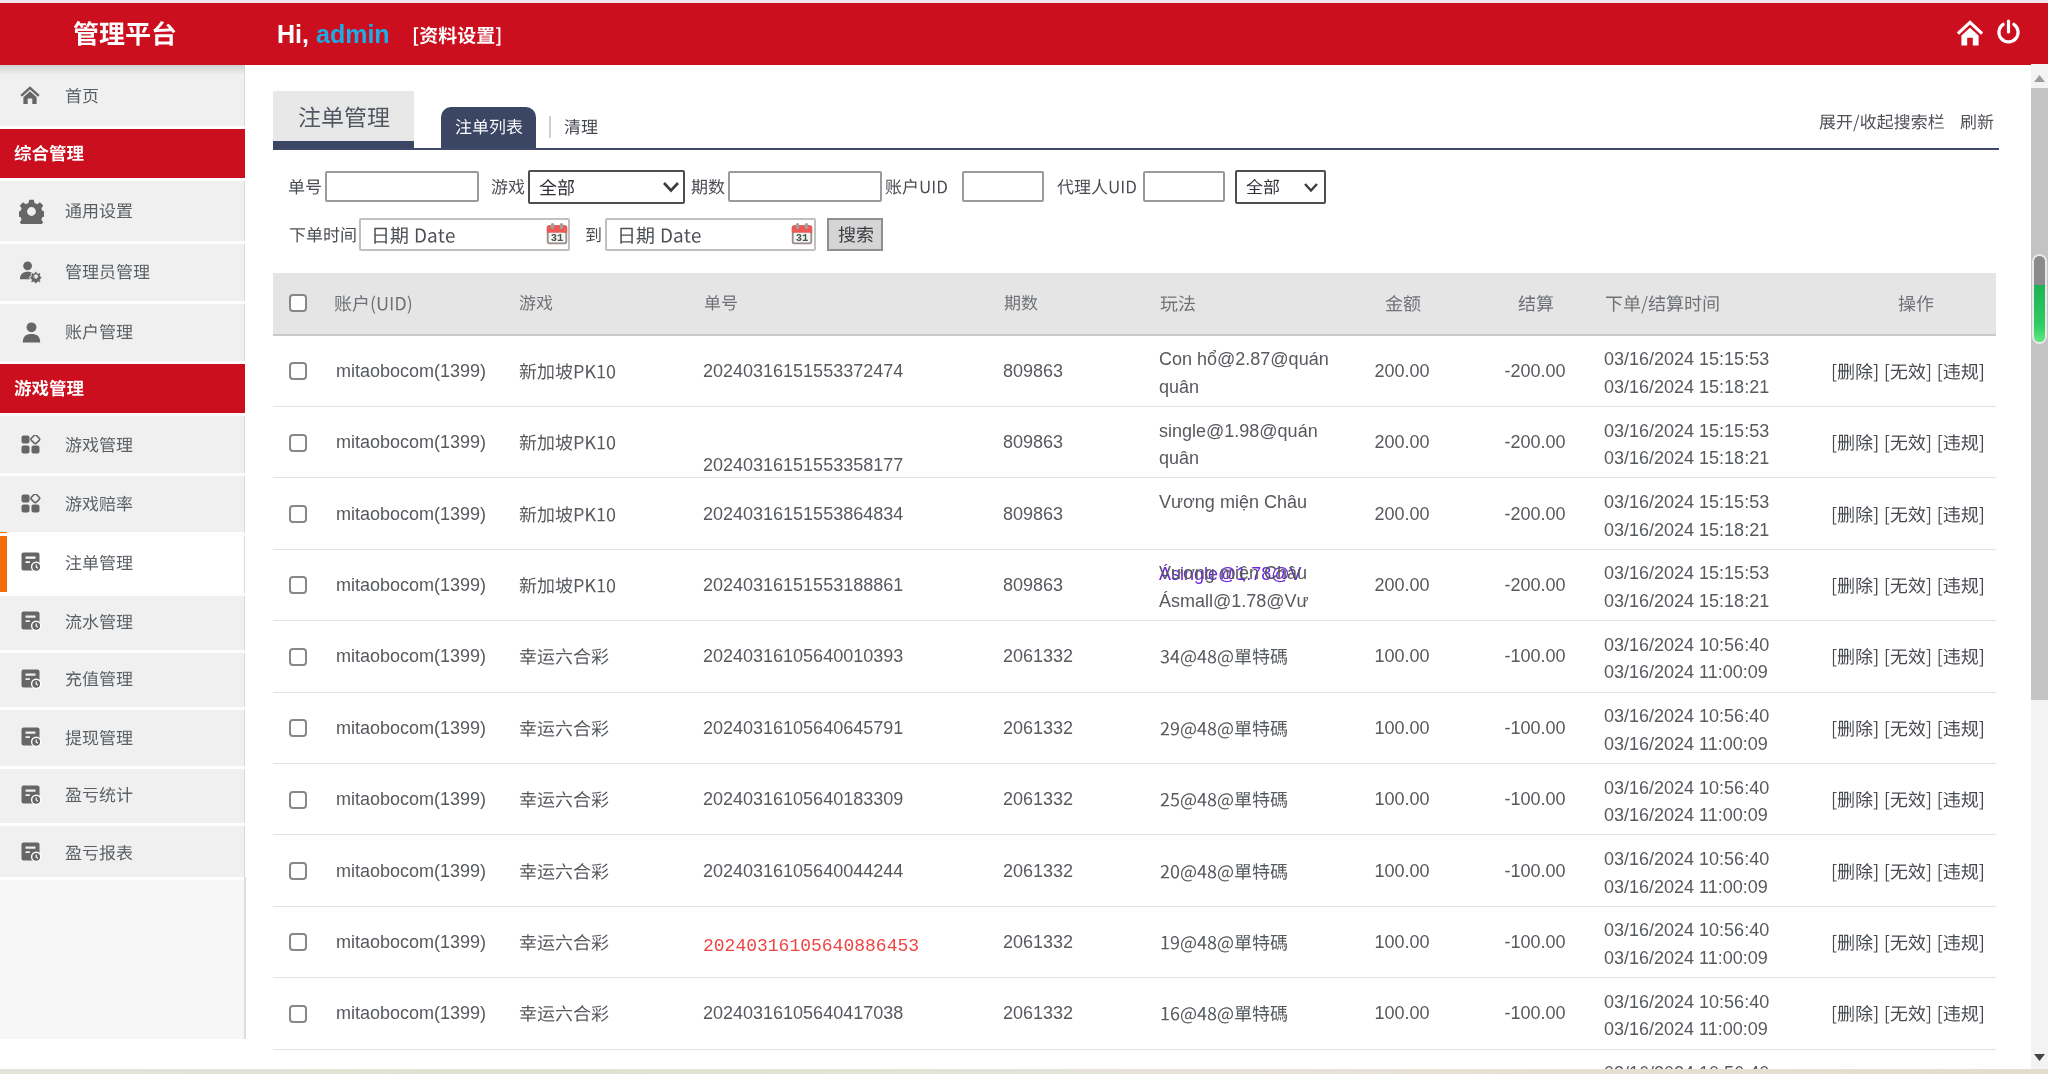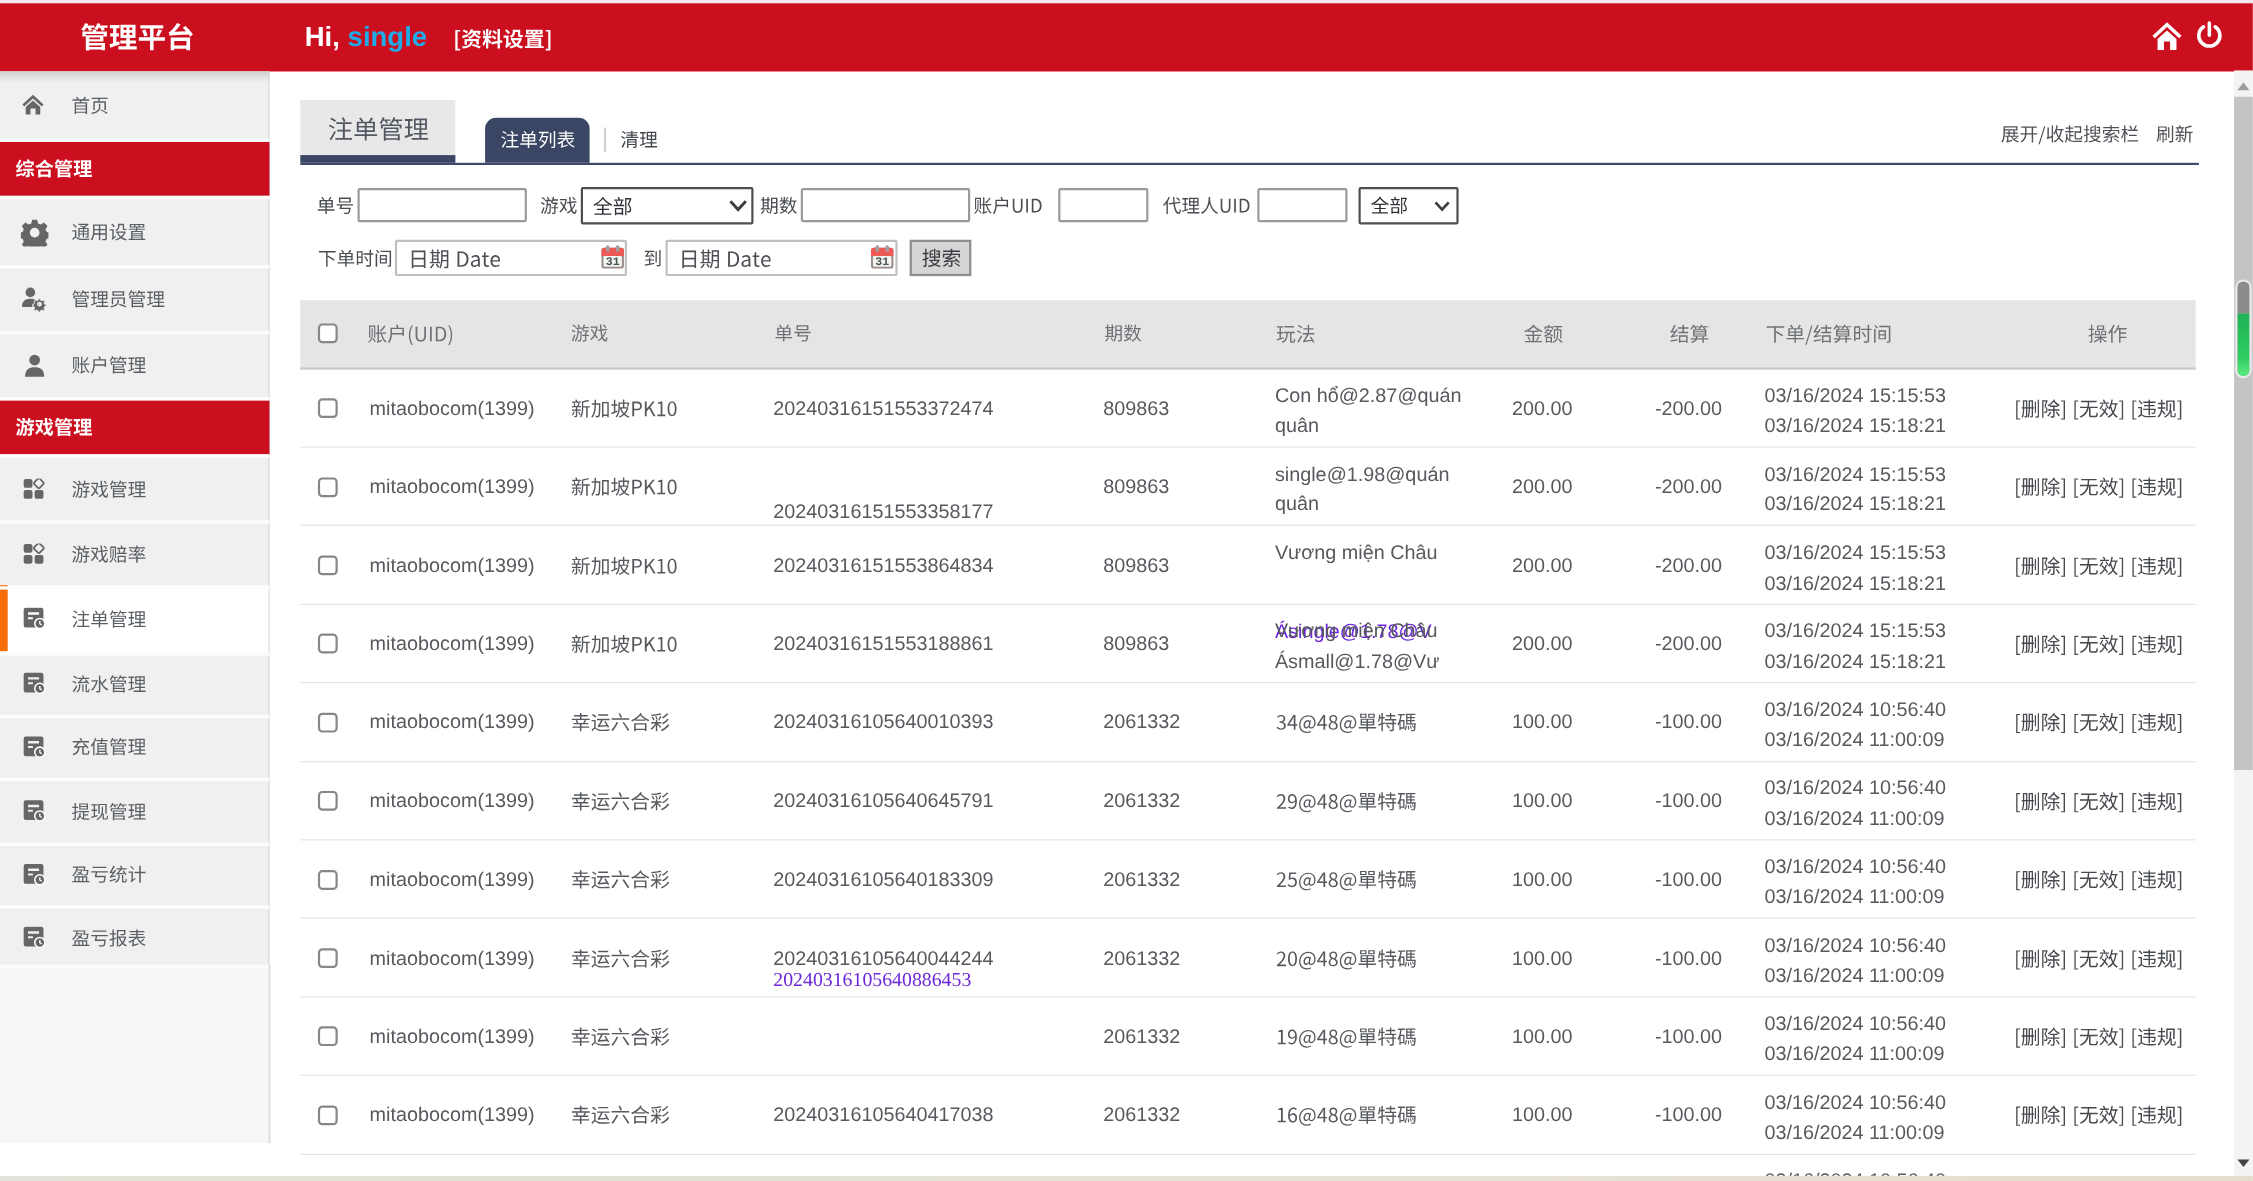--- a/index.html
+++ b/index.html
@@ -53,21 +53,21 @@
       <path id="t45" d="M1.6 0.0H8.8V-1.4H6.2V-13.2H4.9C4.2 -12.8 3.3 -12.5 2.2 -12.3V-11.2H4.5V-1.4H1.6Z M14.2 0.2C16.7 0.2 19.0 -1.8 19.0 -7.2C19.0 -11.4 17.1 -13.4 14.6 -13.4C12.5 -13.4 10.8 -11.7 10.8 -9.1C10.8 -6.4 12.2 -5.0 14.4 -5.0C15.5 -5.0 16.6 -5.6 17.5 -6.6C17.3 -2.5 15.9 -1.1 14.2 -1.1C13.3 -1.1 12.5 -1.5 11.9 -2.1L11.0 -1.1C11.8 -0.3 12.8 0.2 14.2 0.2ZM17.4 -8.0C16.6 -6.7 15.6 -6.2 14.7 -6.2C13.1 -6.2 12.3 -7.4 12.3 -9.1C12.3 -11.0 13.3 -12.1 14.6 -12.1C16.3 -12.1 17.3 -10.7 17.4 -8.0Z M28.1 3.1C29.5 3.1 30.7 2.8 31.9 2.1L31.4 1.1C30.6 1.6 29.4 2.0 28.2 2.0C24.8 2.0 22.2 -0.2 22.2 -4.1C22.2 -8.8 25.7 -11.9 29.2 -11.9C32.9 -11.9 34.8 -9.5 34.8 -6.3C34.8 -3.7 33.4 -2.1 32.1 -2.1C31.0 -2.1 30.6 -2.9 31.0 -4.5L31.8 -8.5H30.7L30.5 -7.7H30.5C30.1 -8.3 29.5 -8.7 28.9 -8.7C26.5 -8.7 25.0 -6.1 25.0 -4.0C25.0 -2.2 26.0 -1.1 27.4 -1.1C28.3 -1.1 29.2 -1.7 29.8 -2.5H29.9C30.0 -1.5 30.9 -1.0 32.0 -1.0C33.8 -1.0 36.0 -2.8 36.0 -6.3C36.0 -10.3 33.4 -13.0 29.4 -13.0C24.9 -13.0 21.0 -9.5 21.0 -4.1C21.0 0.6 24.1 3.1 28.1 3.1ZM27.7 -2.3C26.9 -2.3 26.3 -2.8 26.3 -4.1C26.3 -5.6 27.3 -7.5 28.9 -7.5C29.4 -7.5 29.8 -7.3 30.1 -6.7L29.6 -3.5C28.9 -2.6 28.3 -2.3 27.7 -2.3Z M43.1 0.0H44.7V-3.6H46.4V-4.9H44.7V-13.2H42.9L37.4 -4.7V-3.6H43.1ZM43.1 -4.9H39.1L42.1 -9.4C42.5 -10.1 42.8 -10.8 43.1 -11.4H43.2C43.2 -10.7 43.1 -9.6 43.1 -9.0Z M52.0 0.2C54.5 0.2 56.2 -1.3 56.2 -3.2C56.2 -5.0 55.1 -6.0 53.9 -6.6V-6.7C54.7 -7.3 55.7 -8.5 55.7 -9.9C55.7 -12.0 54.3 -13.4 52.1 -13.4C50.0 -13.4 48.5 -12.0 48.5 -10.0C48.5 -8.7 49.3 -7.7 50.2 -7.0V-6.9C49.0 -6.3 47.8 -5.0 47.8 -3.3C47.8 -1.2 49.6 0.2 52.0 0.2ZM52.9 -7.2C51.4 -7.8 49.9 -8.5 49.9 -10.0C49.9 -11.3 50.8 -12.2 52.1 -12.2C53.5 -12.2 54.3 -11.1 54.3 -9.8C54.3 -8.9 53.8 -8.0 52.9 -7.2ZM52.1 -1.0C50.5 -1.0 49.3 -2.0 49.3 -3.4C49.3 -4.7 50.0 -5.7 51.1 -6.4C53.0 -5.7 54.6 -5.0 54.6 -3.2C54.6 -1.9 53.6 -1.0 52.1 -1.0Z M65.1 3.1C66.5 3.1 67.7 2.8 68.9 2.1L68.5 1.1C67.6 1.6 66.4 2.0 65.2 2.0C61.8 2.0 59.2 -0.2 59.2 -4.1C59.2 -8.8 62.7 -11.9 66.3 -11.9C69.9 -11.9 71.8 -9.5 71.8 -6.3C71.8 -3.7 70.4 -2.1 69.1 -2.1C68.0 -2.1 67.6 -2.9 68.0 -4.5L68.8 -8.5H67.7L67.5 -7.7H67.5C67.1 -8.3 66.5 -8.7 65.9 -8.7C63.5 -8.7 62.0 -6.1 62.0 -4.0C62.0 -2.2 63.0 -1.1 64.4 -1.1C65.3 -1.1 66.2 -1.7 66.9 -2.5H66.9C67.0 -1.5 67.9 -1.0 69.0 -1.0C70.8 -1.0 73.0 -2.8 73.0 -6.3C73.0 -10.3 70.4 -13.0 66.4 -13.0C61.9 -13.0 58.0 -9.5 58.0 -4.1C58.0 0.6 61.1 3.1 65.1 3.1ZM64.7 -2.3C63.9 -2.3 63.3 -2.8 63.3 -4.1C63.3 -5.6 64.3 -7.5 65.9 -7.5C66.4 -7.5 66.8 -7.3 67.2 -6.7L66.6 -3.5C65.9 -2.6 65.3 -2.3 64.7 -2.3Z M77.6 -13.5H81.1V-11.8H77.6ZM76.4 -14.4V-10.9H82.3V-14.4ZM85.0 -13.5H88.5V-11.8H85.0ZM83.8 -14.4V-10.9H89.8V-14.4ZM78.2 -6.3H82.3V-4.8H78.2ZM83.7 -6.3H88.0V-4.8H83.7ZM78.2 -8.9H82.3V-7.4H78.2ZM83.7 -8.9H88.0V-7.4H83.7ZM75.1 -2.3V-1.1H82.3V1.4H83.7V-1.1H91.0V-2.3H83.7V-3.7H89.4V-10.0H76.9V-3.7H82.3V-2.3Z M100.2 -3.8C101.1 -2.9 102.1 -1.7 102.5 -0.9L103.5 -1.6C103.1 -2.4 102.1 -3.6 101.2 -4.4ZM103.6 -15.1V-13.2H100.1V-11.9H103.6V-9.6H99.0V-8.4H105.8V-6.2H99.3V-4.9H105.8V-0.2C105.8 0.0 105.7 0.1 105.4 0.1C105.1 0.1 104.1 0.1 103.0 0.1C103.2 0.5 103.4 1.0 103.5 1.4C104.8 1.4 105.8 1.4 106.3 1.2C106.9 1.0 107.1 0.6 107.1 -0.2V-4.9H109.2V-6.2H107.1V-8.4H109.3V-9.6H104.8V-11.9H108.4V-13.2H104.8V-15.1ZM93.8 -13.7C93.6 -11.5 93.3 -9.1 92.7 -7.6C93.0 -7.5 93.5 -7.2 93.8 -7.1C94.0 -7.9 94.3 -8.9 94.5 -10.1H95.8V-5.7C94.7 -5.4 93.7 -5.1 92.9 -4.9L93.1 -3.5L95.8 -4.4V1.4H97.1V-4.8L99.0 -5.4L98.9 -6.6L97.1 -6.1V-10.1H98.8V-11.4H97.1V-15.1H95.8V-11.4H94.7C94.8 -12.1 94.8 -12.8 94.9 -13.5Z M119.8 -3.3C120.0 -2.2 120.1 -0.9 120.0 0.0L121.0 -0.1C121.0 -1.0 120.9 -2.4 120.7 -3.4ZM121.7 -3.5C122.0 -2.6 122.4 -1.4 122.5 -0.6L123.4 -0.9C123.3 -1.7 122.9 -2.8 122.5 -3.7ZM123.5 -3.9C123.9 -3.2 124.5 -2.2 124.7 -1.7L125.5 -2.0C125.2 -2.6 124.7 -3.5 124.2 -4.2ZM118.0 -3.9C117.8 -2.4 117.5 -0.8 116.7 0.1L117.7 0.6C118.5 -0.4 118.9 -2.1 119.0 -3.6ZM110.9 -14.3V-13.0H113.0C112.6 -9.9 111.8 -6.9 110.4 -5.0C110.7 -4.7 111.1 -4.1 111.3 -3.8C111.6 -4.2 111.9 -4.8 112.2 -5.3V0.6H113.3V-0.9H116.8V-8.7H113.4C113.8 -10.0 114.1 -11.5 114.3 -13.0H117.5V-14.3ZM113.3 -7.5H115.6V-2.1H113.3ZM122.0 -10.4V-8.8H119.5V-10.4ZM118.3 -14.4V-4.7H125.7C125.6 -1.5 125.4 -0.2 125.1 0.1C124.9 0.3 124.8 0.3 124.5 0.3C124.2 0.3 123.5 0.3 122.7 0.3C122.9 0.6 123.0 1.1 123.1 1.4C123.9 1.5 124.6 1.5 125.0 1.4C125.5 1.4 125.8 1.3 126.1 0.9C126.6 0.4 126.8 -1.2 127.0 -5.4C127.0 -5.5 127.0 -5.9 127.0 -5.9H123.2V-7.6H126.2V-8.8H123.2V-10.4H126.2V-11.5H123.2V-13.2H126.7V-14.4ZM122.0 -11.5H119.5V-13.2H122.0ZM122.0 -7.6V-5.9H119.5V-7.6Z"></path>
       <path id="t46" d="M1.6 0.0H8.8V-1.4H6.2V-13.2H4.9C4.2 -12.8 3.3 -12.5 2.2 -12.3V-11.2H4.5V-1.4H1.6Z M15.4 0.2C17.5 0.2 19.2 -1.5 19.2 -4.0C19.2 -6.8 17.8 -8.2 15.5 -8.2C14.5 -8.2 13.4 -7.6 12.5 -6.6C12.6 -10.7 14.1 -12.1 15.9 -12.1C16.7 -12.1 17.5 -11.7 18.0 -11.1L19.0 -12.1C18.2 -12.9 17.2 -13.4 15.9 -13.4C13.3 -13.4 11.0 -11.5 11.0 -6.3C11.0 -1.9 12.9 0.2 15.4 0.2ZM12.6 -5.3C13.4 -6.5 14.5 -7.0 15.3 -7.0C16.9 -7.0 17.6 -5.8 17.6 -4.0C17.6 -2.2 16.7 -1.1 15.4 -1.1C13.8 -1.1 12.8 -2.6 12.6 -5.3Z M28.1 3.1C29.5 3.1 30.7 2.8 31.9 2.1L31.4 1.1C30.6 1.6 29.4 2.0 28.2 2.0C24.8 2.0 22.2 -0.2 22.2 -4.1C22.2 -8.8 25.7 -11.9 29.2 -11.9C32.9 -11.9 34.8 -9.5 34.8 -6.3C34.8 -3.7 33.4 -2.1 32.1 -2.1C31.0 -2.1 30.6 -2.9 31.0 -4.5L31.8 -8.5H30.7L30.5 -7.7H30.5C30.1 -8.3 29.5 -8.7 28.9 -8.7C26.5 -8.7 25.0 -6.1 25.0 -4.0C25.0 -2.2 26.0 -1.1 27.4 -1.1C28.3 -1.1 29.2 -1.7 29.8 -2.5H29.9C30.0 -1.5 30.9 -1.0 32.0 -1.0C33.8 -1.0 36.0 -2.8 36.0 -6.3C36.0 -10.3 33.4 -13.0 29.4 -13.0C24.9 -13.0 21.0 -9.5 21.0 -4.1C21.0 0.6 24.1 3.1 28.1 3.1ZM27.7 -2.3C26.9 -2.3 26.3 -2.8 26.3 -4.1C26.3 -5.6 27.3 -7.5 28.9 -7.5C29.4 -7.5 29.8 -7.3 30.1 -6.7L29.6 -3.5C28.9 -2.6 28.3 -2.3 27.7 -2.3Z M43.1 0.0H44.7V-3.6H46.4V-4.9H44.7V-13.2H42.9L37.4 -4.7V-3.6H43.1ZM43.1 -4.9H39.1L42.1 -9.4C42.5 -10.1 42.8 -10.8 43.1 -11.4H43.2C43.2 -10.7 43.1 -9.6 43.1 -9.0Z M52.0 0.2C54.5 0.2 56.2 -1.3 56.2 -3.2C56.2 -5.0 55.1 -6.0 53.9 -6.6V-6.7C54.7 -7.3 55.7 -8.5 55.7 -9.9C55.7 -12.0 54.3 -13.4 52.1 -13.4C50.0 -13.4 48.5 -12.0 48.5 -10.0C48.5 -8.7 49.3 -7.7 50.2 -7.0V-6.9C49.0 -6.3 47.8 -5.0 47.8 -3.3C47.8 -1.2 49.6 0.2 52.0 0.2ZM52.9 -7.2C51.4 -7.8 49.9 -8.5 49.9 -10.0C49.9 -11.3 50.8 -12.2 52.1 -12.2C53.5 -12.2 54.3 -11.1 54.3 -9.8C54.3 -8.9 53.8 -8.0 52.9 -7.2ZM52.1 -1.0C50.5 -1.0 49.3 -2.0 49.3 -3.4C49.3 -4.7 50.0 -5.7 51.1 -6.4C53.0 -5.7 54.6 -5.0 54.6 -3.2C54.6 -1.9 53.6 -1.0 52.1 -1.0Z M65.1 3.1C66.5 3.1 67.7 2.8 68.9 2.1L68.5 1.1C67.6 1.6 66.4 2.0 65.2 2.0C61.8 2.0 59.2 -0.2 59.2 -4.1C59.2 -8.8 62.7 -11.9 66.3 -11.9C69.9 -11.9 71.8 -9.5 71.8 -6.3C71.8 -3.7 70.4 -2.1 69.1 -2.1C68.0 -2.1 67.6 -2.9 68.0 -4.5L68.8 -8.5H67.7L67.5 -7.7H67.5C67.1 -8.3 66.5 -8.7 65.9 -8.7C63.5 -8.7 62.0 -6.1 62.0 -4.0C62.0 -2.2 63.0 -1.1 64.4 -1.1C65.3 -1.1 66.2 -1.7 66.9 -2.5H66.9C67.0 -1.5 67.9 -1.0 69.0 -1.0C70.8 -1.0 73.0 -2.8 73.0 -6.3C73.0 -10.3 70.4 -13.0 66.4 -13.0C61.9 -13.0 58.0 -9.5 58.0 -4.1C58.0 0.6 61.1 3.1 65.1 3.1ZM64.7 -2.3C63.9 -2.3 63.3 -2.8 63.3 -4.1C63.3 -5.6 64.3 -7.5 65.9 -7.5C66.4 -7.5 66.8 -7.3 67.2 -6.7L66.6 -3.5C65.9 -2.6 65.3 -2.3 64.7 -2.3Z M77.6 -13.5H81.1V-11.8H77.6ZM76.4 -14.4V-10.9H82.3V-14.4ZM85.0 -13.5H88.5V-11.8H85.0ZM83.8 -14.4V-10.9H89.8V-14.4ZM78.2 -6.3H82.3V-4.8H78.2ZM83.7 -6.3H88.0V-4.8H83.7ZM78.2 -8.9H82.3V-7.4H78.2ZM83.7 -8.9H88.0V-7.4H83.7ZM75.1 -2.3V-1.1H82.3V1.4H83.7V-1.1H91.0V-2.3H83.7V-3.7H89.4V-10.0H76.9V-3.7H82.3V-2.3Z M100.2 -3.8C101.1 -2.9 102.1 -1.7 102.5 -0.9L103.5 -1.6C103.1 -2.4 102.1 -3.6 101.2 -4.4ZM103.6 -15.1V-13.2H100.1V-11.9H103.6V-9.6H99.0V-8.4H105.8V-6.2H99.3V-4.9H105.8V-0.2C105.8 0.0 105.7 0.1 105.4 0.1C105.1 0.1 104.1 0.1 103.0 0.1C103.2 0.5 103.4 1.0 103.5 1.4C104.8 1.4 105.8 1.4 106.3 1.2C106.9 1.0 107.1 0.6 107.1 -0.2V-4.9H109.2V-6.2H107.1V-8.4H109.3V-9.6H104.8V-11.9H108.4V-13.2H104.8V-15.1ZM93.8 -13.7C93.6 -11.5 93.3 -9.1 92.7 -7.6C93.0 -7.5 93.5 -7.2 93.8 -7.1C94.0 -7.9 94.3 -8.9 94.5 -10.1H95.8V-5.7C94.7 -5.4 93.7 -5.1 92.9 -4.9L93.1 -3.5L95.8 -4.4V1.4H97.1V-4.8L99.0 -5.4L98.9 -6.6L97.1 -6.1V-10.1H98.8V-11.4H97.1V-15.1H95.8V-11.4H94.7C94.8 -12.1 94.8 -12.8 94.9 -13.5Z M119.8 -3.3C120.0 -2.2 120.1 -0.9 120.0 0.0L121.0 -0.1C121.0 -1.0 120.9 -2.4 120.7 -3.4ZM121.7 -3.5C122.0 -2.6 122.4 -1.4 122.5 -0.6L123.4 -0.9C123.3 -1.7 122.9 -2.8 122.5 -3.7ZM123.5 -3.9C123.9 -3.2 124.5 -2.2 124.7 -1.7L125.5 -2.0C125.2 -2.6 124.7 -3.5 124.2 -4.2ZM118.0 -3.9C117.8 -2.4 117.5 -0.8 116.7 0.1L117.7 0.6C118.5 -0.4 118.9 -2.1 119.0 -3.6ZM110.9 -14.3V-13.0H113.0C112.6 -9.9 111.8 -6.9 110.4 -5.0C110.7 -4.7 111.1 -4.1 111.3 -3.8C111.6 -4.2 111.9 -4.8 112.2 -5.3V0.6H113.3V-0.9H116.8V-8.7H113.4C113.8 -10.0 114.1 -11.5 114.3 -13.0H117.5V-14.3ZM113.3 -7.5H115.6V-2.1H113.3ZM122.0 -10.4V-8.8H119.5V-10.4ZM118.3 -14.4V-4.7H125.7C125.6 -1.5 125.4 -0.2 125.1 0.1C124.9 0.3 124.8 0.3 124.5 0.3C124.2 0.3 123.5 0.3 122.7 0.3C122.9 0.6 123.0 1.1 123.1 1.4C123.9 1.5 124.6 1.5 125.0 1.4C125.5 1.4 125.8 1.3 126.1 0.9C126.6 0.4 126.8 -1.2 127.0 -5.4C127.0 -5.5 127.0 -5.9 127.0 -5.9H123.2V-7.6H126.2V-8.8H123.2V-10.4H126.2V-11.5H123.2V-13.2H126.7V-14.4ZM122.0 -11.5H119.5V-13.2H122.0ZM122.0 -7.6V-5.9H119.5V-7.6Z"></path>
     </defs>
   </svg>
 <div style="position:absolute;left:0;top:0;width:2048px;height:3px;background:#f0e7ef"></div>
 <div style="position:absolute;left:0px;top:3px;width:2048px;height:62px;background:#cb0f1e;"></div>
 <svg style="position:absolute;left:72.0px;top:13.5px;overflow:visible" width="106" height="42">
     <use href="#t0" transform="translate(1,29.4)" fill="#fff"></use>
   </svg>
 <div style="position:absolute;font-family:'Liberation Sans', sans-serif;font-size:25px;color:#fff;line-height:38px;white-space:pre;font-weight:bold;left:277px;top:15.2px;">Hi,</div>
-<div style="position:absolute;font-family:'Liberation Sans', sans-serif;font-size:25px;color:#1fabe8;line-height:38px;white-space:pre;font-weight:bold;left:316px;top:15.2px;">single</div>
+<div style="position:absolute;font-family:'Liberation Sans', sans-serif;font-size:25px;color:#1fabe8;line-height:38px;white-space:pre;font-weight:bold;left:316px;top:15.2px;">admin</div>
 <svg style="position:absolute;left:411.0px;top:20.8px;overflow:visible" width="93" height="31">
     <use href="#t1" transform="translate(1,21.5)" fill="#fff"></use>
   </svg>
 <svg style="position:absolute;left:1955px;top:18px" width="30" height="30" viewBox="0 0 30 30">
 <path d="M15 2.2 L28.2 14.4 L26 16.8 L15 6.6 L4 16.8 L1.8 14.4 Z" fill="#fff"></path>
 <path d="M6.4 17.4 L15 9.8 L23.6 17.4 L23.6 27.5 L17.8 27.5 L17.8 19.8 L12.2 19.8 L12.2 27.5 L6.4 27.5 Z" fill="#fff"></path>
   </svg>
 <svg style="position:absolute;left:1995px;top:19px" width="27" height="27" viewBox="0 0 27 27">
 <path d="M13.5 2 v11" stroke="#fff" stroke-width="3.2" stroke-linecap="round" fill="none"></path>
 <path d="M8.2 5.3 a9.6 9.6 0 1 0 10.6 0" stroke="#fff" stroke-width="3.2" stroke-linecap="round" fill="none"></path>
@@ -449,21 +449,21 @@
   </svg>
 <div style="position:absolute;font-family:'Liberation Sans', sans-serif;font-size:18px;color:#56595d;line-height:27px;white-space:pre;left:1402px;top:857.5px;transform:translateX(-50%);">100.00</div>
 <div style="position:absolute;font-family:'Liberation Sans', sans-serif;font-size:18px;color:#56595d;line-height:27px;white-space:pre;left:1535px;top:857.5px;transform:translateX(-50%);">-100.00</div>
 <div style="position:absolute;font-family:'Liberation Sans', sans-serif;font-size:18px;color:#56595d;line-height:27px;white-space:pre;left:1604px;top:845.9px;">03/16/2024 10:56:40</div>
 <div style="position:absolute;font-family:'Liberation Sans', sans-serif;font-size:18px;color:#56595d;line-height:27px;white-space:pre;left:1604px;top:873.6px;">03/16/2024 11:00:09</div>
 <svg style="position:absolute;left:1830.1px;top:857.5px;overflow:visible" width="156" height="29">
     <use href="#t39" transform="translate(1,20.3)" fill="#46494e"></use>
   </svg>
 <div style="position:absolute;left:273px;top:905.6999999999998px;width:1723px;height:1.2px;background:#e3e3e3;"></div>
 <div style="position:absolute;left:289px;top:933.3999999999999px;width:18px;height:18px;background:#fff;border:2px solid #878787;border-radius:4px;box-sizing:border-box"></div>
-<div style="position:absolute;font-family:Liberation Serif, serif;font-size:18px;color:#6d28d9;line-height:27px;white-space:pre;left:703px;top:877px;">20240316105640886453</div>
+<div style="position:absolute;font-family:Liberation Mono, monospace;font-size:18px;color:#ef4444;line-height:27px;white-space:pre;left:703px;top:933px;">20240316105640886453</div>
 <div style="position:absolute;font-family:'Liberation Sans', sans-serif;font-size:18px;color:#56595d;line-height:27px;white-space:pre;left:336px;top:928.9px;">mitaobocom(1399)</div>
 <svg style="position:absolute;left:518.0px;top:928.9px;overflow:visible" width="92" height="29">
     <use href="#t40" transform="translate(1,20.3)" fill="#56595d"></use>
   </svg>
 <div style="position:absolute;font-family:'Liberation Sans', sans-serif;font-size:18px;color:#56595d;line-height:27px;white-space:pre;left:1003px;top:928.9px;">2061332</div>
 <svg style="position:absolute;left:1159.0px;top:928.9px;overflow:visible" width="131" height="29">
     <use href="#t45" transform="translate(1,20.3)" fill="#56595d"></use>
   </svg>
 <div style="position:absolute;font-family:'Liberation Sans', sans-serif;font-size:18px;color:#56595d;line-height:27px;white-space:pre;left:1402px;top:928.9px;transform:translateX(-50%);">100.00</div>
 <div style="position:absolute;font-family:'Liberation Sans', sans-serif;font-size:18px;color:#56595d;line-height:27px;white-space:pre;left:1535px;top:928.9px;transform:translateX(-50%);">-100.00</div>

